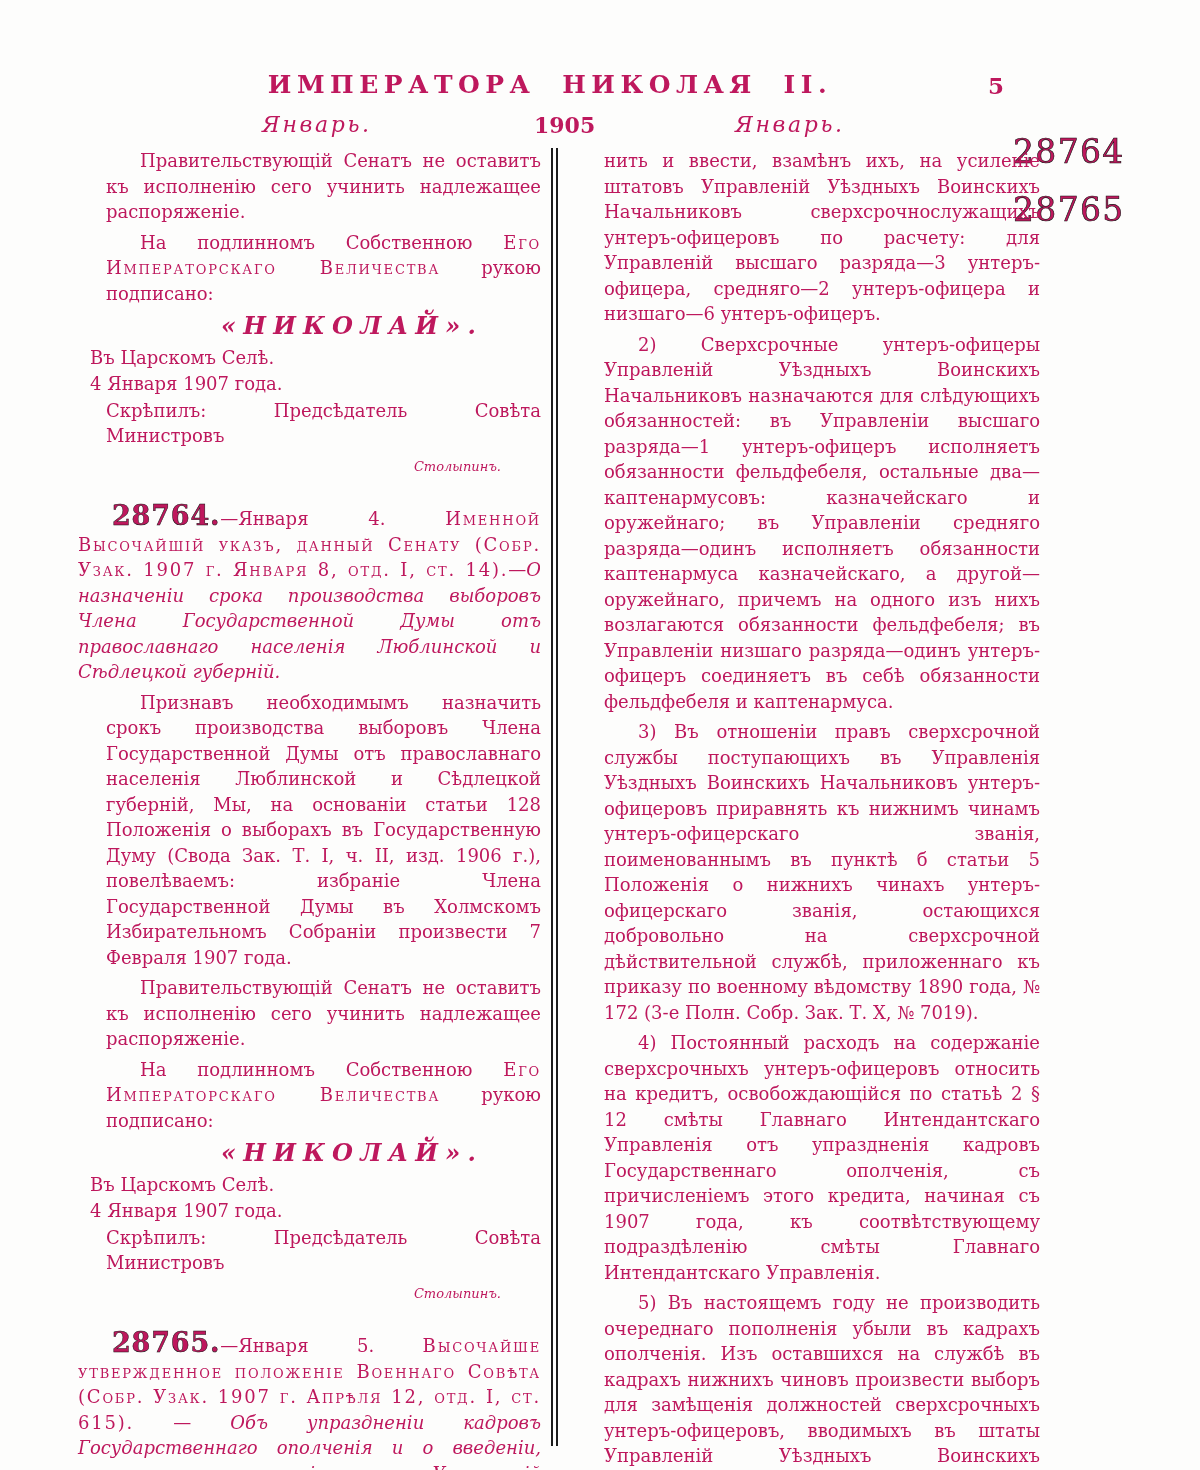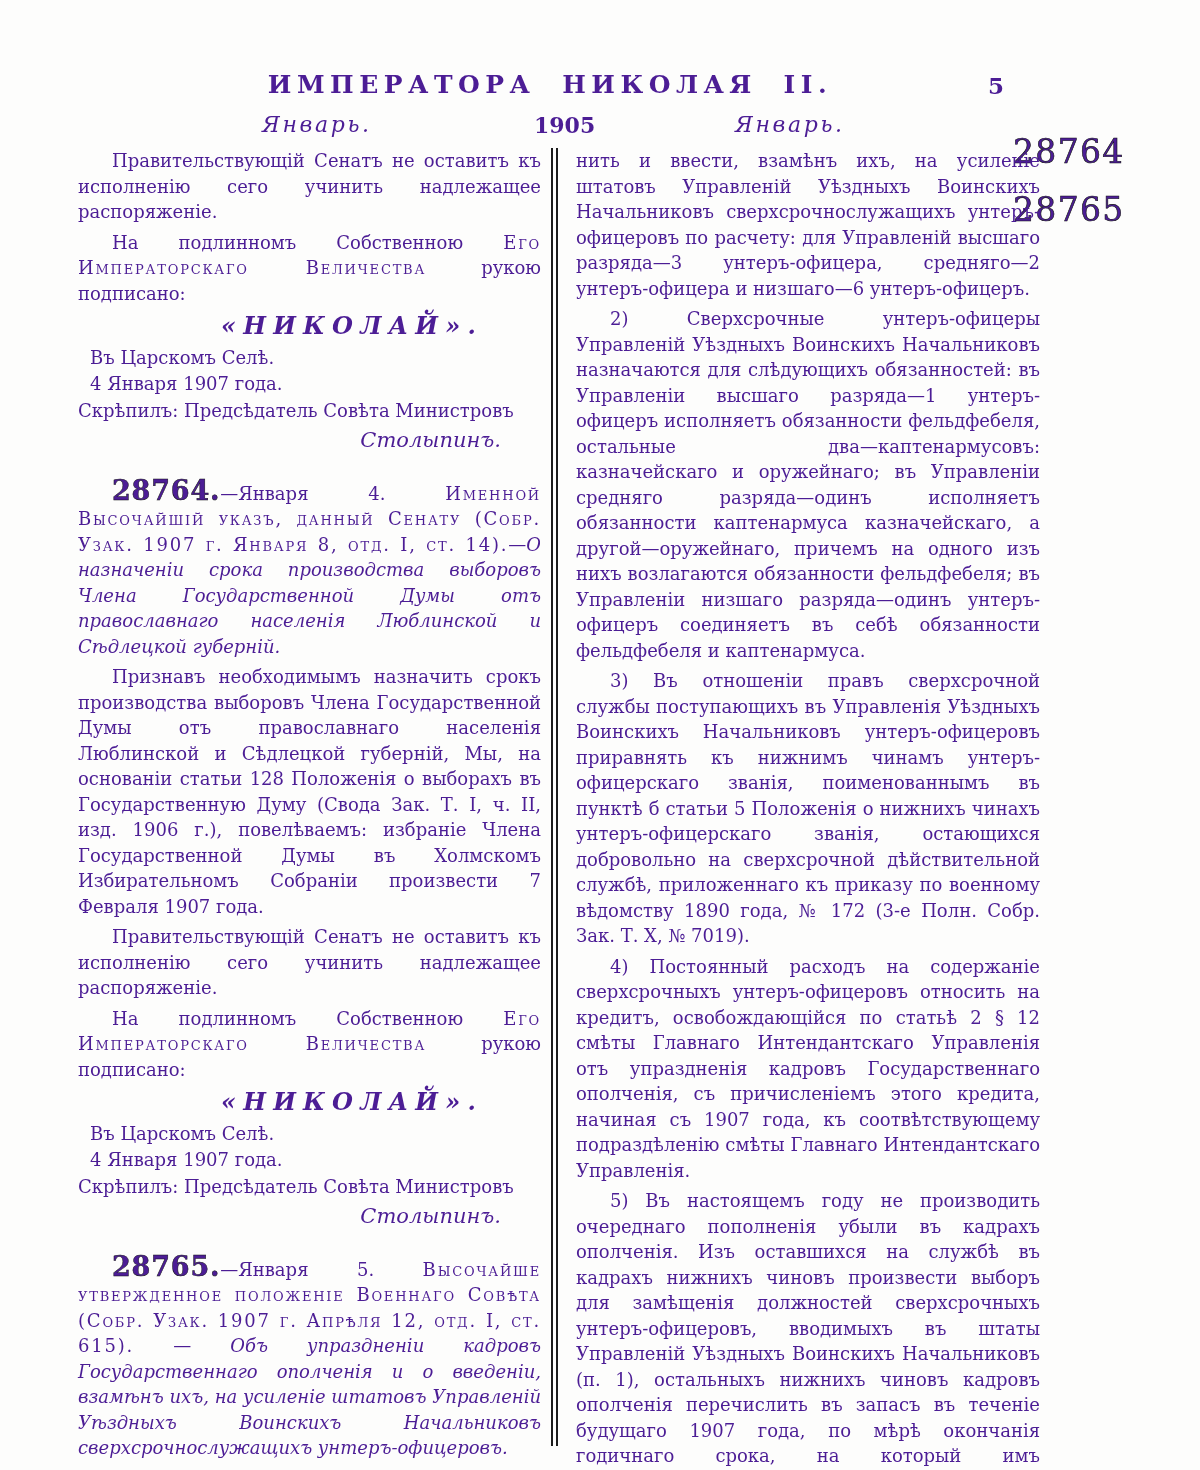--- a/index.html
+++ b/index.html
@@ -1,21 +1,21 @@
 <!DOCTYPE html>
 <html lang="ru"><head>
 <meta charset="utf-8">
 <style>
   html,body { margin:0; padding:0; background:#e8e8e8; }
   .page {
     position:relative;
     width:1200px; height:1470px;
     margin:0 auto;
     background:#fdfdfc;
-    color:#4c1d95;
+    color:#be185d;
     font-family:"DejaVu Serif","Liberation Serif",serif;
     overflow:hidden;
   }
   
   .hdr-title {
     position:absolute; left:100px; top:70px; width:900px;
     text-align:center;
     font-size:25px; font-weight:bold;
     letter-spacing:0.22em; word-spacing:0.5em;
     white-space:nowrap;
@@ -44,33 +44,33 @@
   .col-left  { left:78px;  width:463px; }
   .col-right { left:576px; width:464px; }
   .divider {
     position:absolute; left:551px; top:148px;
     width:3px; height:1298px;
     border-left:2px solid #1c1c1c;
     border-right:2px solid #1c1c1c;
   }
   
   .blk { margin:0 0 5px 0; }
-  .b-body   { text-align:justify; }
+  .b-body   { text-align:justify;margin-left:28px; }
   .b-entry  { text-align:justify; margin-top:24px; }
   .indent   { text-indent:34px; }
   .b-line   { text-indent:12px; margin-bottom:1px; }
   .b-sig {
     text-align:right; padding-right:58px;
     font-weight:bold; font-style:italic;
     letter-spacing:0.3em; font-size:24px;
     margin:7px 0 6px 0;
   }
   .b-signer {
     text-align:right; padding-right:40px;
-    font-style:italic; font-size:21px;
+    font-style:italic; font-size:13px;
     margin:1px 0 8px 0;
   }
   
   .seg-n  {}
   .seg-i  { font-style:italic; }
   .seg-sc { font-variant:small-caps; letter-spacing:0.1em; }
   .seg-num{
     font-size:27px; font-weight:bold; letter-spacing:0.03em;
     -webkit-text-stroke:0.5px #111;
   }

